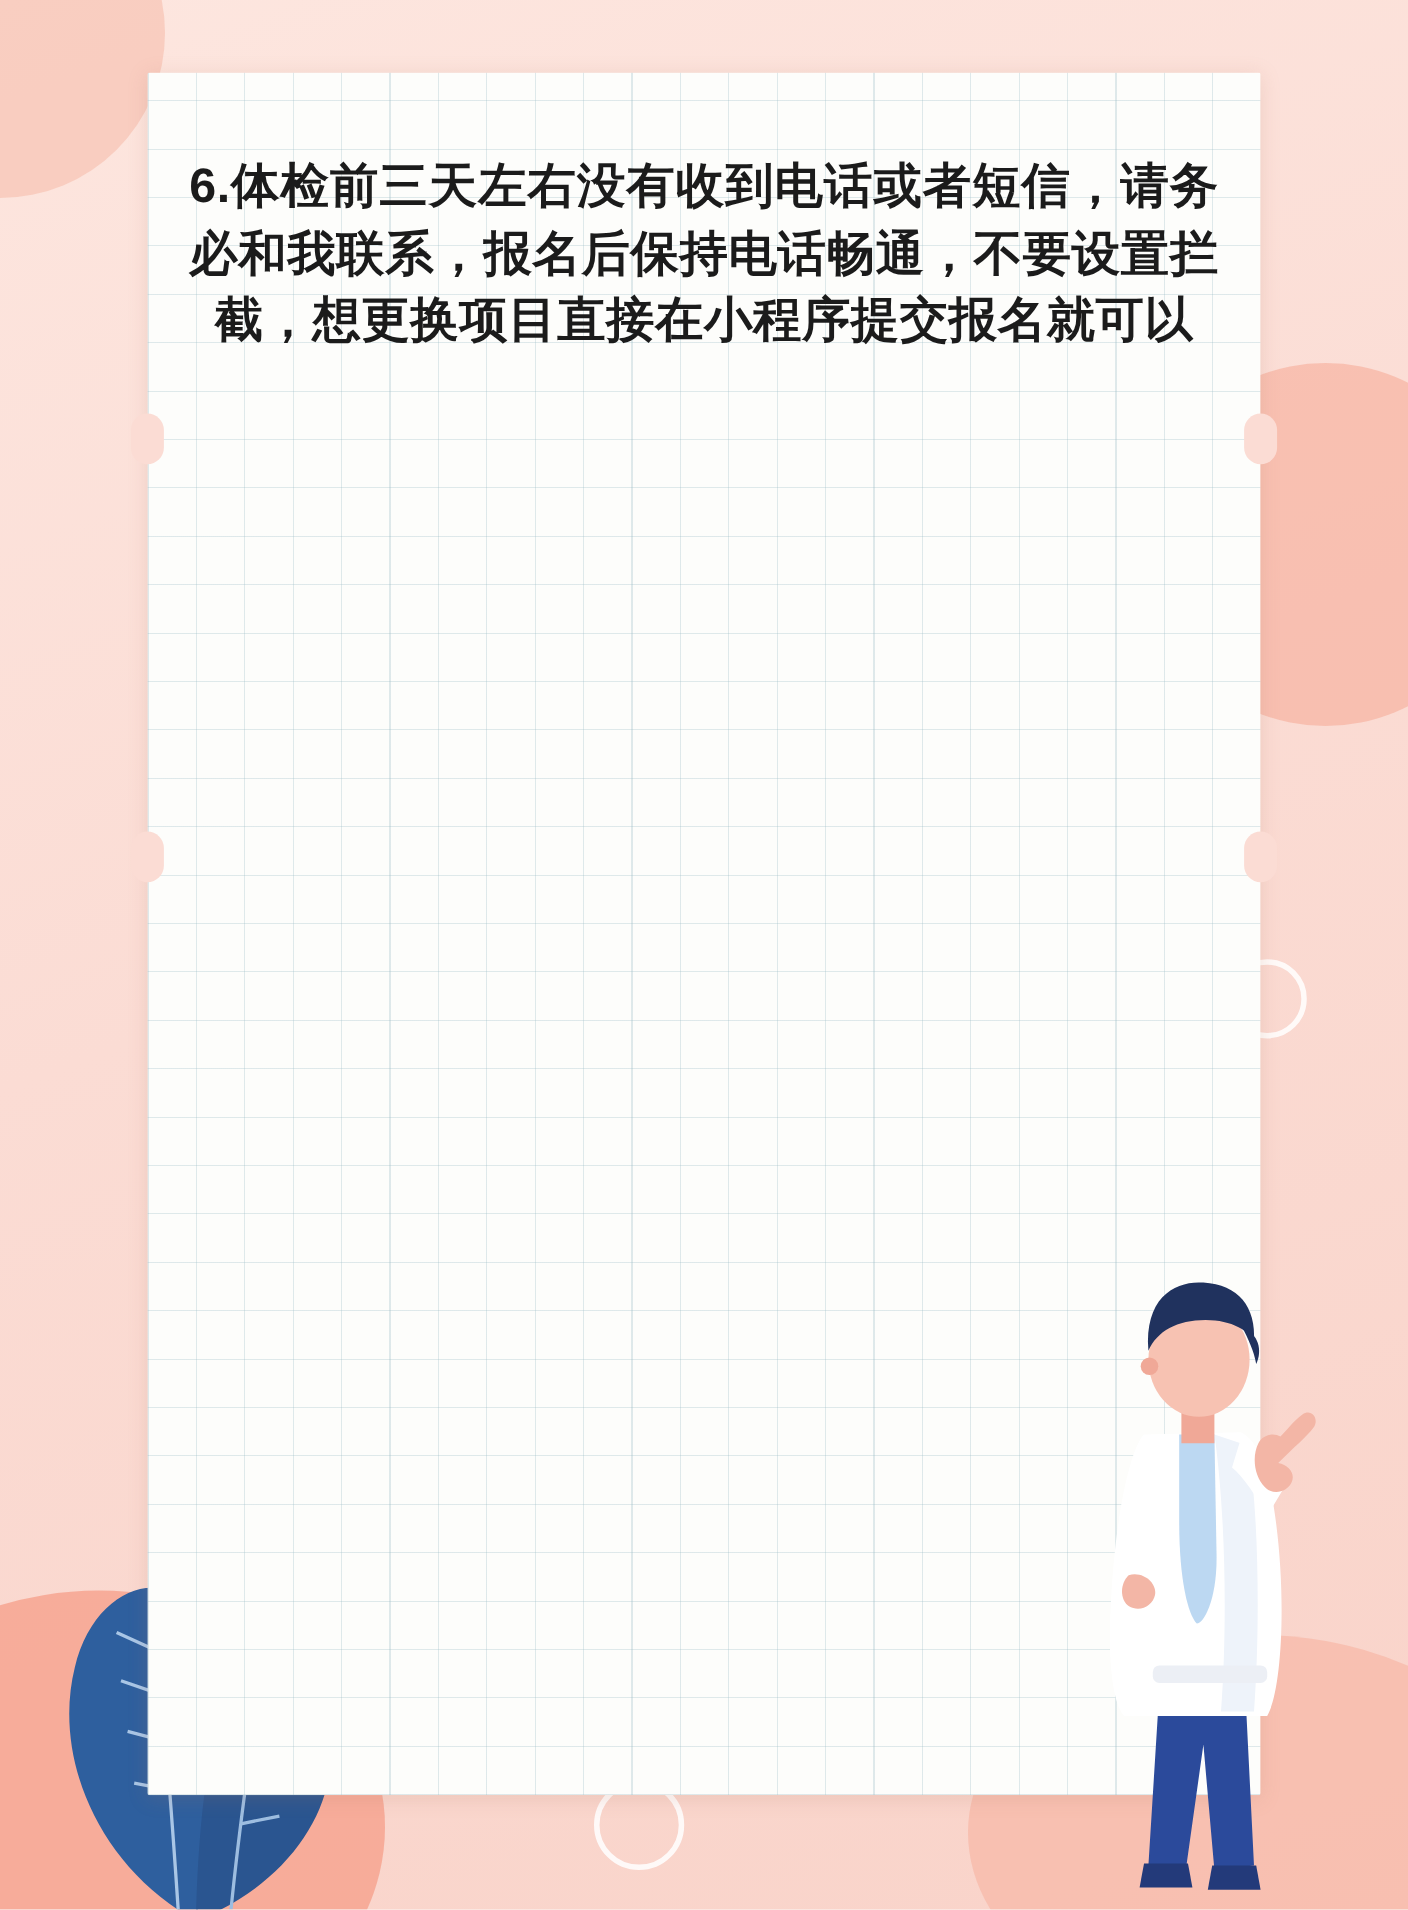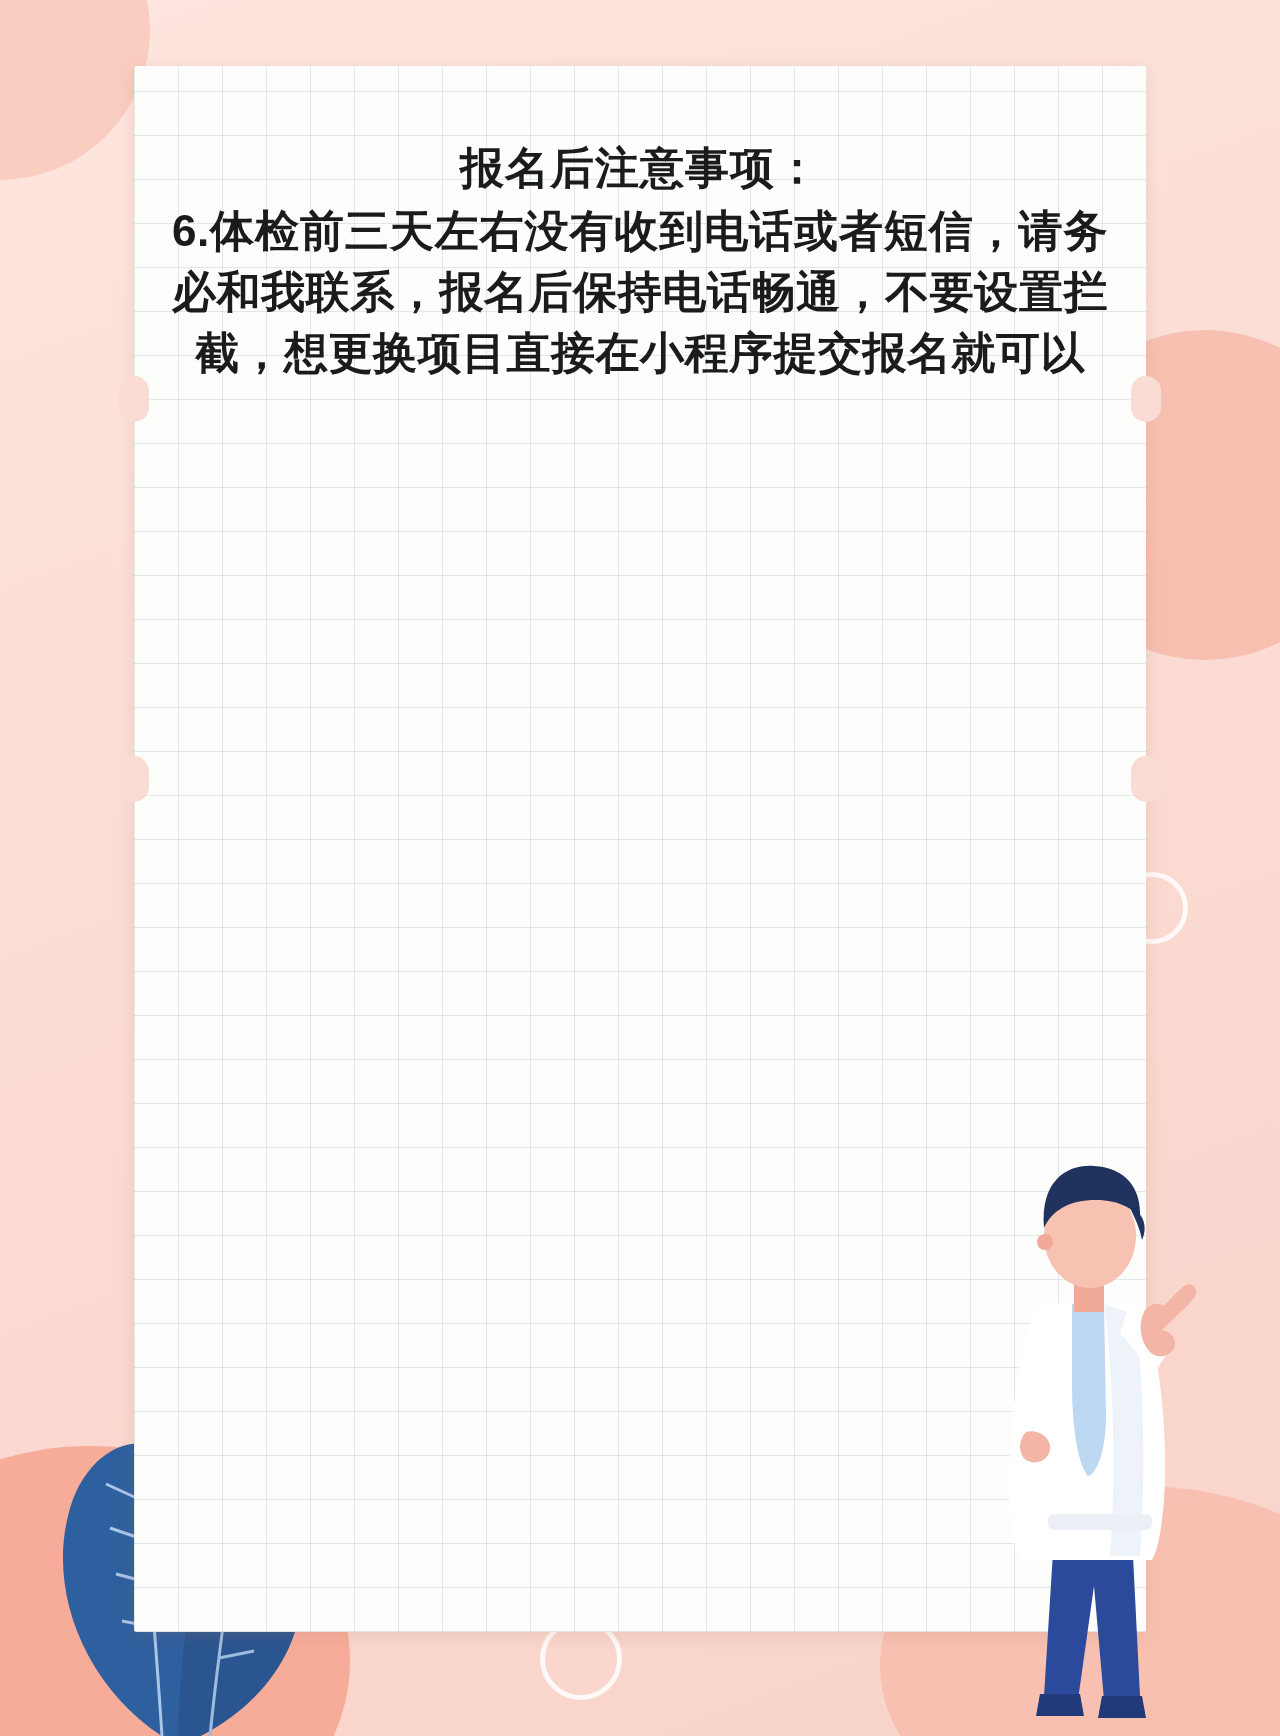--- a/index.html
+++ b/index.html
@@ -184,21 +184,20 @@
     </svg>
   </div>
 
   <div class="card">
     <div class="notch l n1"></div>
     <div class="notch r n1"></div>
     <div class="notch l n2"></div>
     <div class="notch r n2"></div>
 
     <div class="card-inner">
-      <h1 class="doc-title">报名后注意事项：</h1>
       <p class="para">6.体检前三天左右没有收到电话或者短信，请务必和我联系，报名后保持电话畅通，不要设置拦截，想更换项目直接在小程序提交报名就可以</p>
     </div>
   </div>
 
   <div class="doctor">
     <svg width="300" height="620" viewBox="0 0 300 620" xmlns="http://www.w3.org/2000/svg">
 
       <path d="M110 420 L188 420 L196 580 L160 584 L150 470 L134 584 L100 580 Z" fill="#2b4a9b"></path>
 
       <path d="M96 578 L136 578 L140 600 L92 600 Z" fill="#233a7a"></path>

